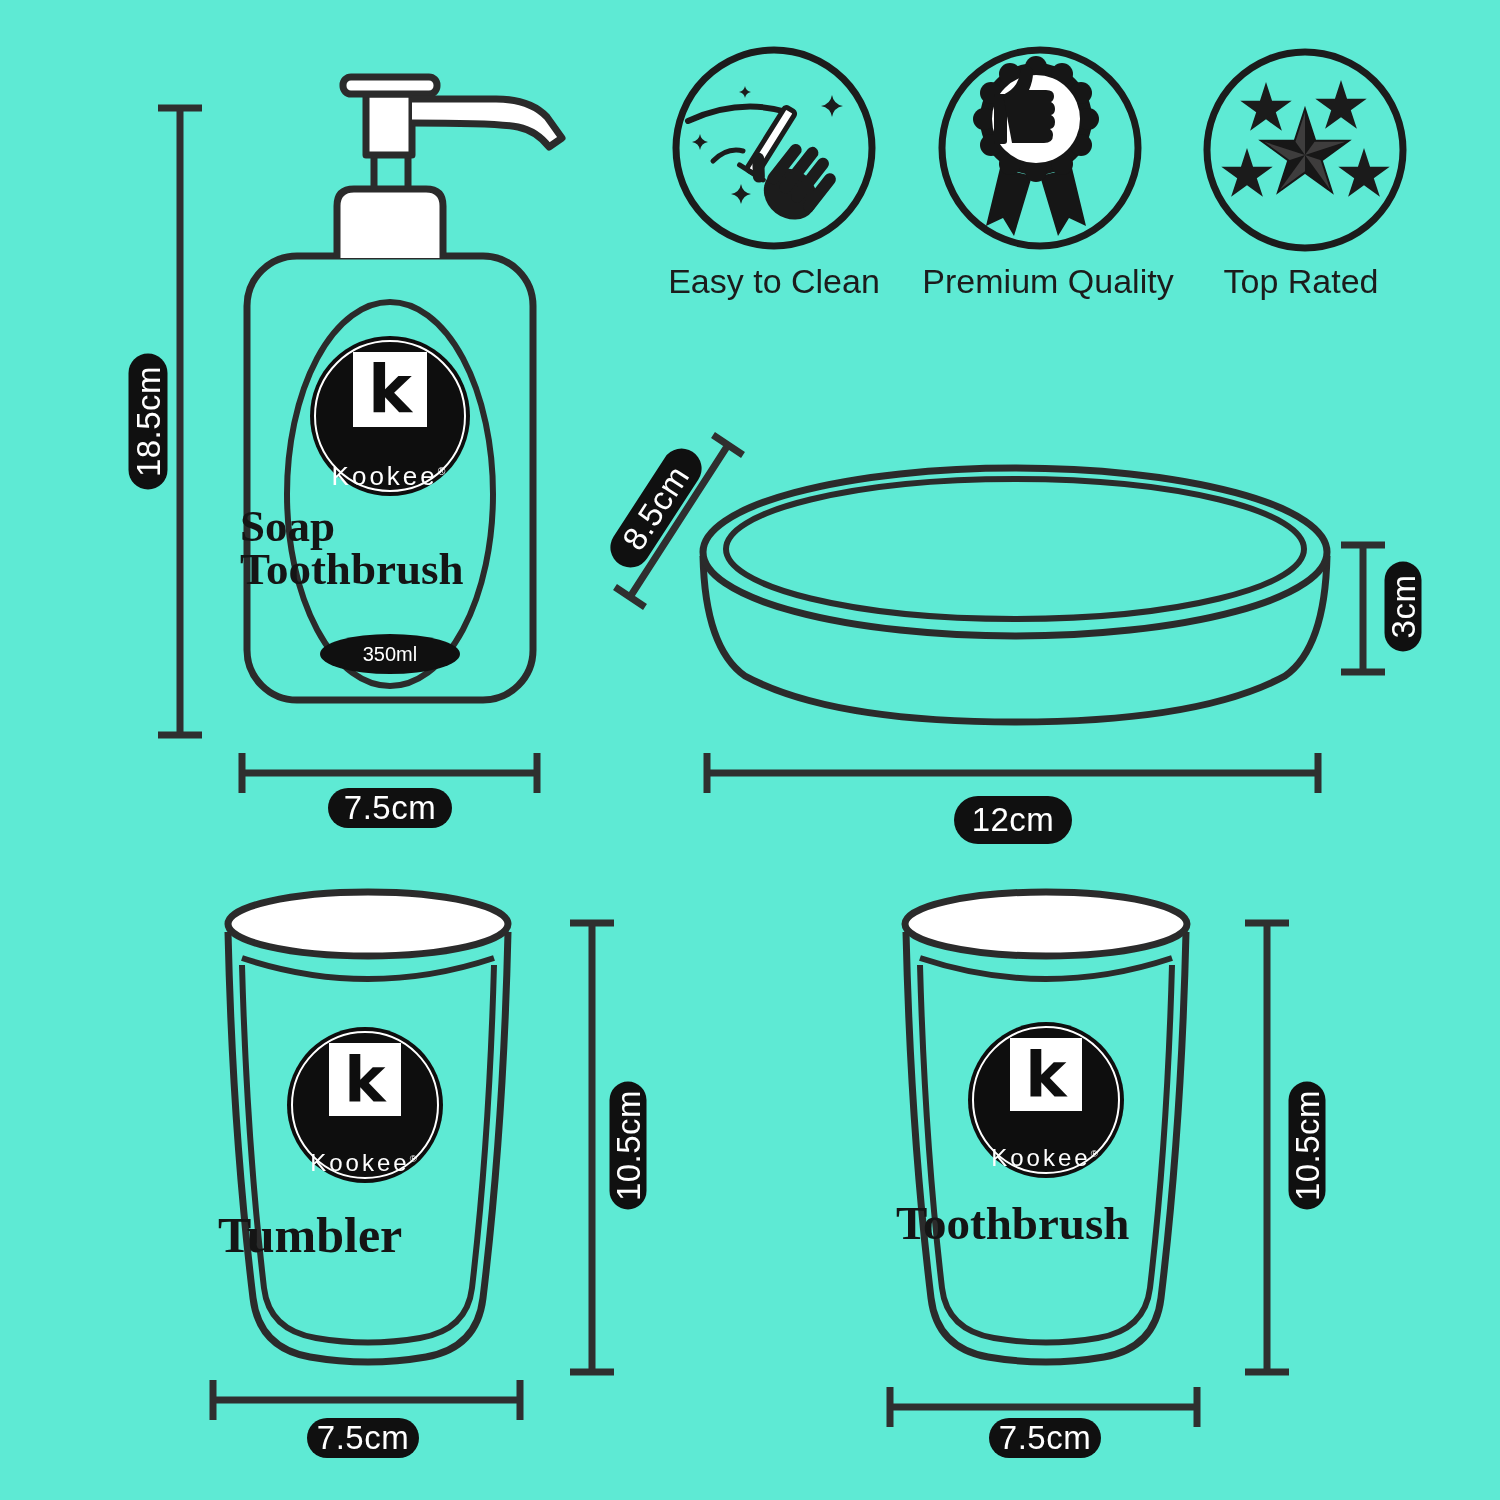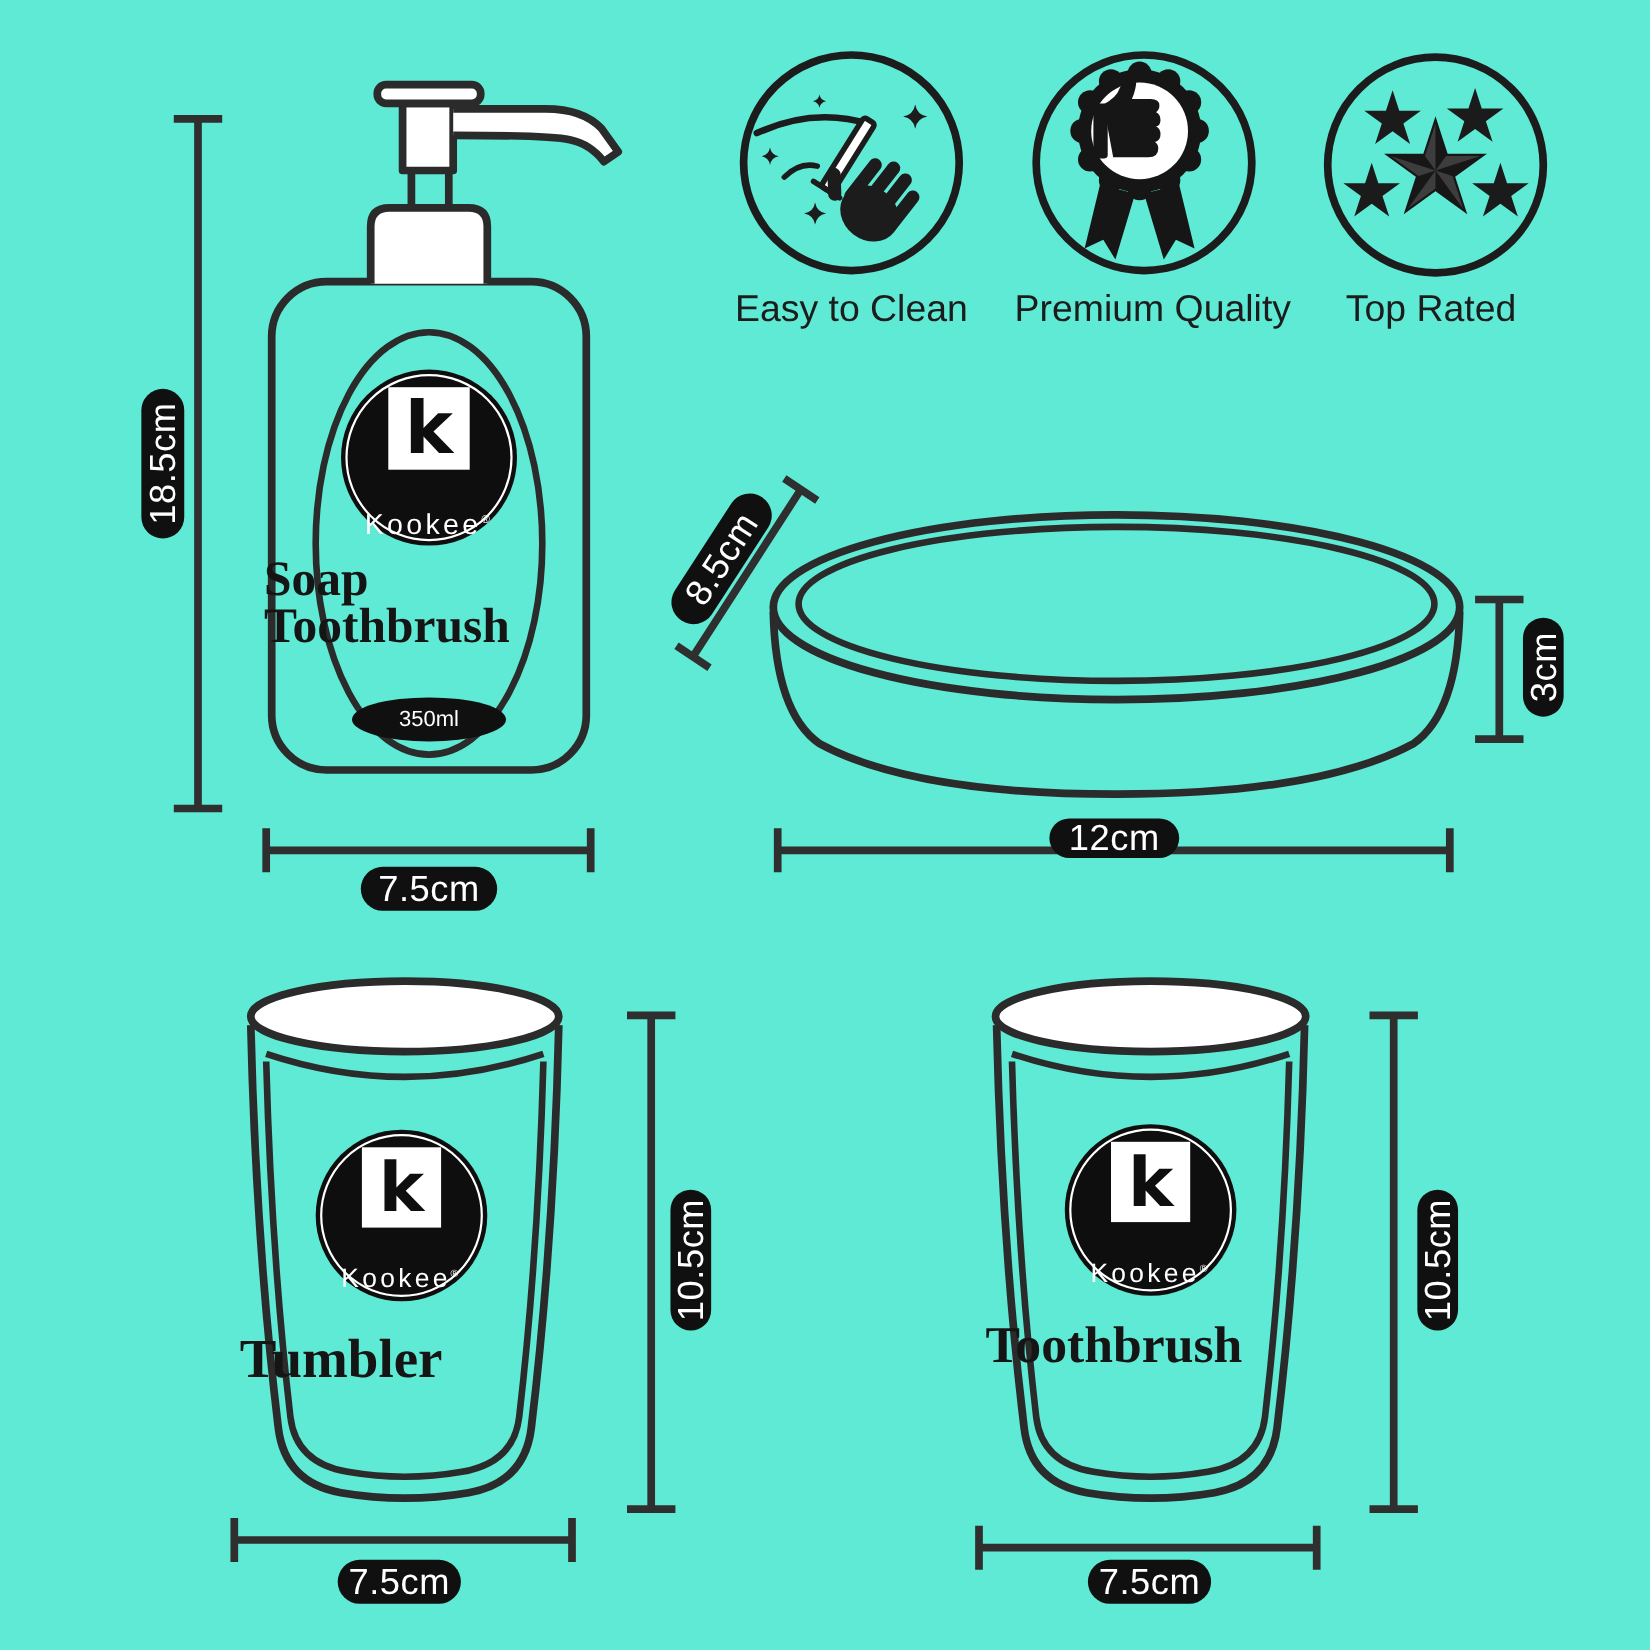--- a/index.html
+++ b/index.html
@@ -190,21 +190,21 @@
 
   <div class="pname" style="left:896px;top:1202px;width:300px;font-size:47px;line-height:42px;">
     <div>Toothbrush</div>
   </div>
 
   <div class="pill rot90" style="left:80px;top:402px;width:136px;height:39px;">18.5cm</div>
   <div class="pill" style="left:328px;top:788px;width:124px;height:40px;">7.5cm</div>
 
   <div class="pill rotdiag" style="left:589px;top:488px;width:134px;height:40px;">8.5cm</div>
   <div class="pill rot90" style="left:1358px;top:588px;width:90px;height:37px;">3cm</div>
-  <div class="pill" style="left:954px;top:744px;width:118px;height:36px;">12cm</div>
+  <div class="pill" style="left:954px;top:796px;width:118px;height:48px;">12cm</div>
 
   <div class="pill rot90" style="left:564px;top:1127px;width:128px;height:37px;">10.5cm</div>
   <div class="pill" style="left:307px;top:1418px;width:112px;height:40px;">7.5cm</div>
 
   <div class="pill rot90" style="left:1243px;top:1127px;width:128px;height:37px;">10.5cm</div>
   <div class="pill" style="left:989px;top:1418px;width:112px;height:40px;">7.5cm</div>
 
 </div>
 
 </body></html>

